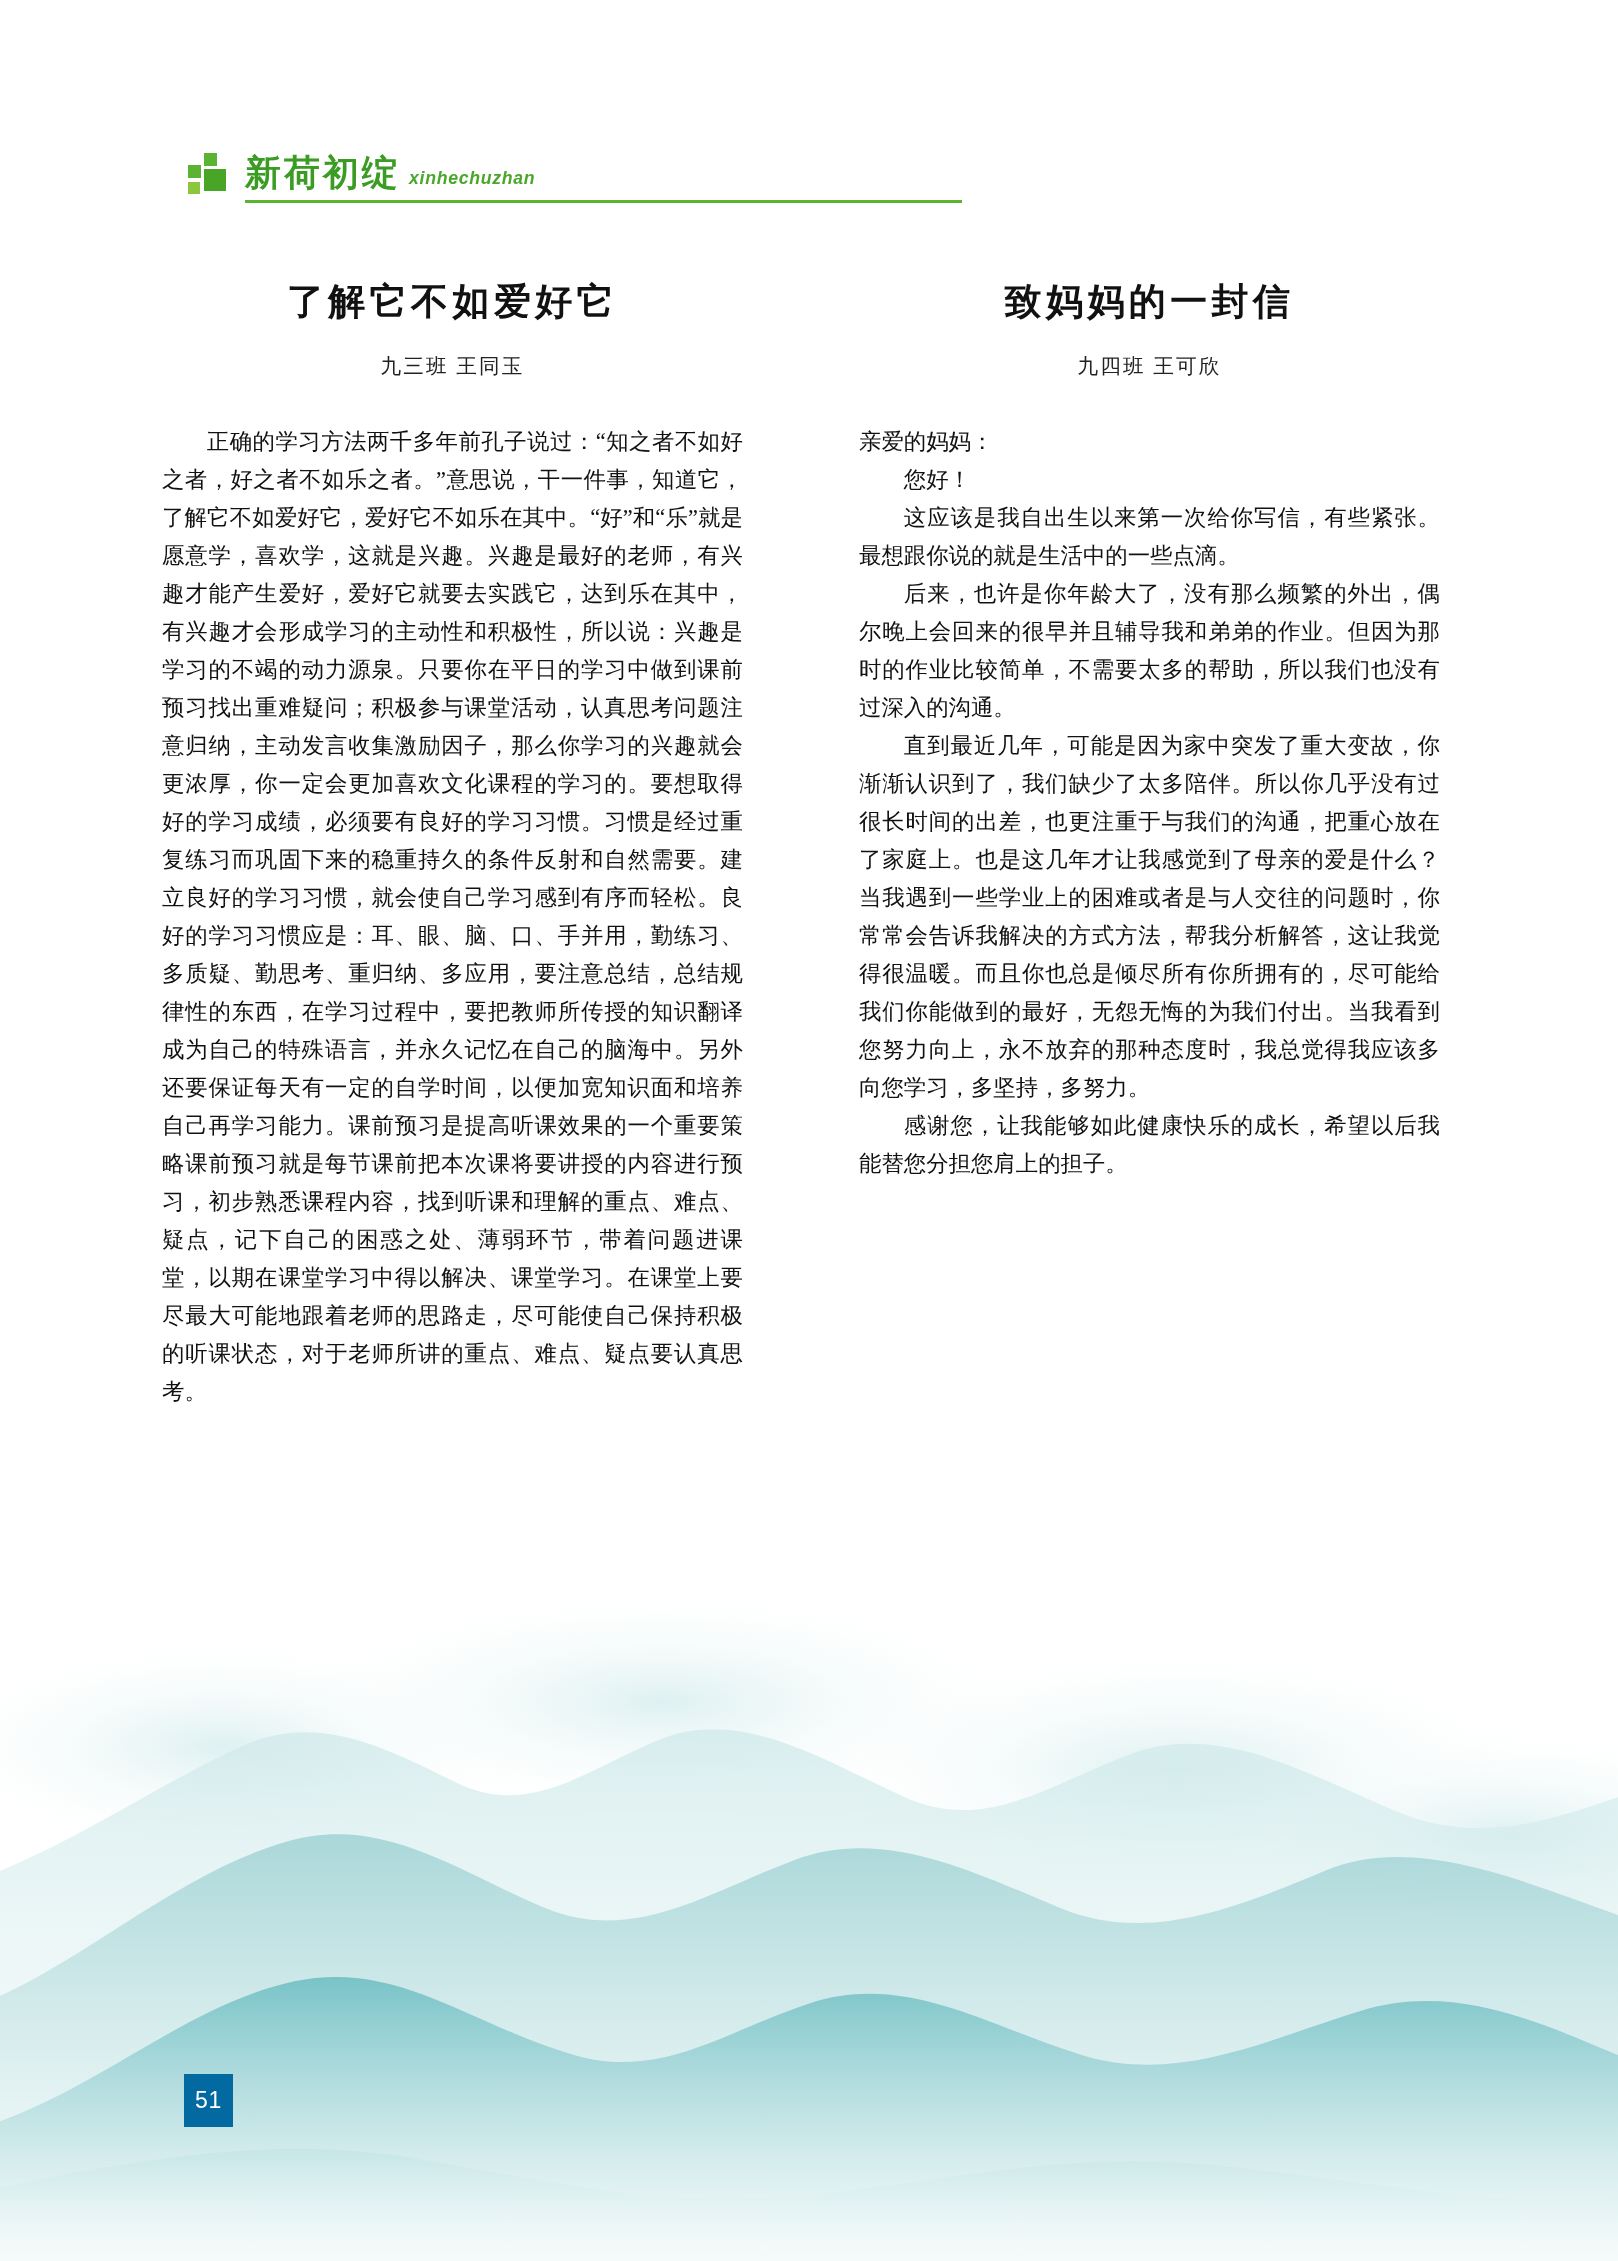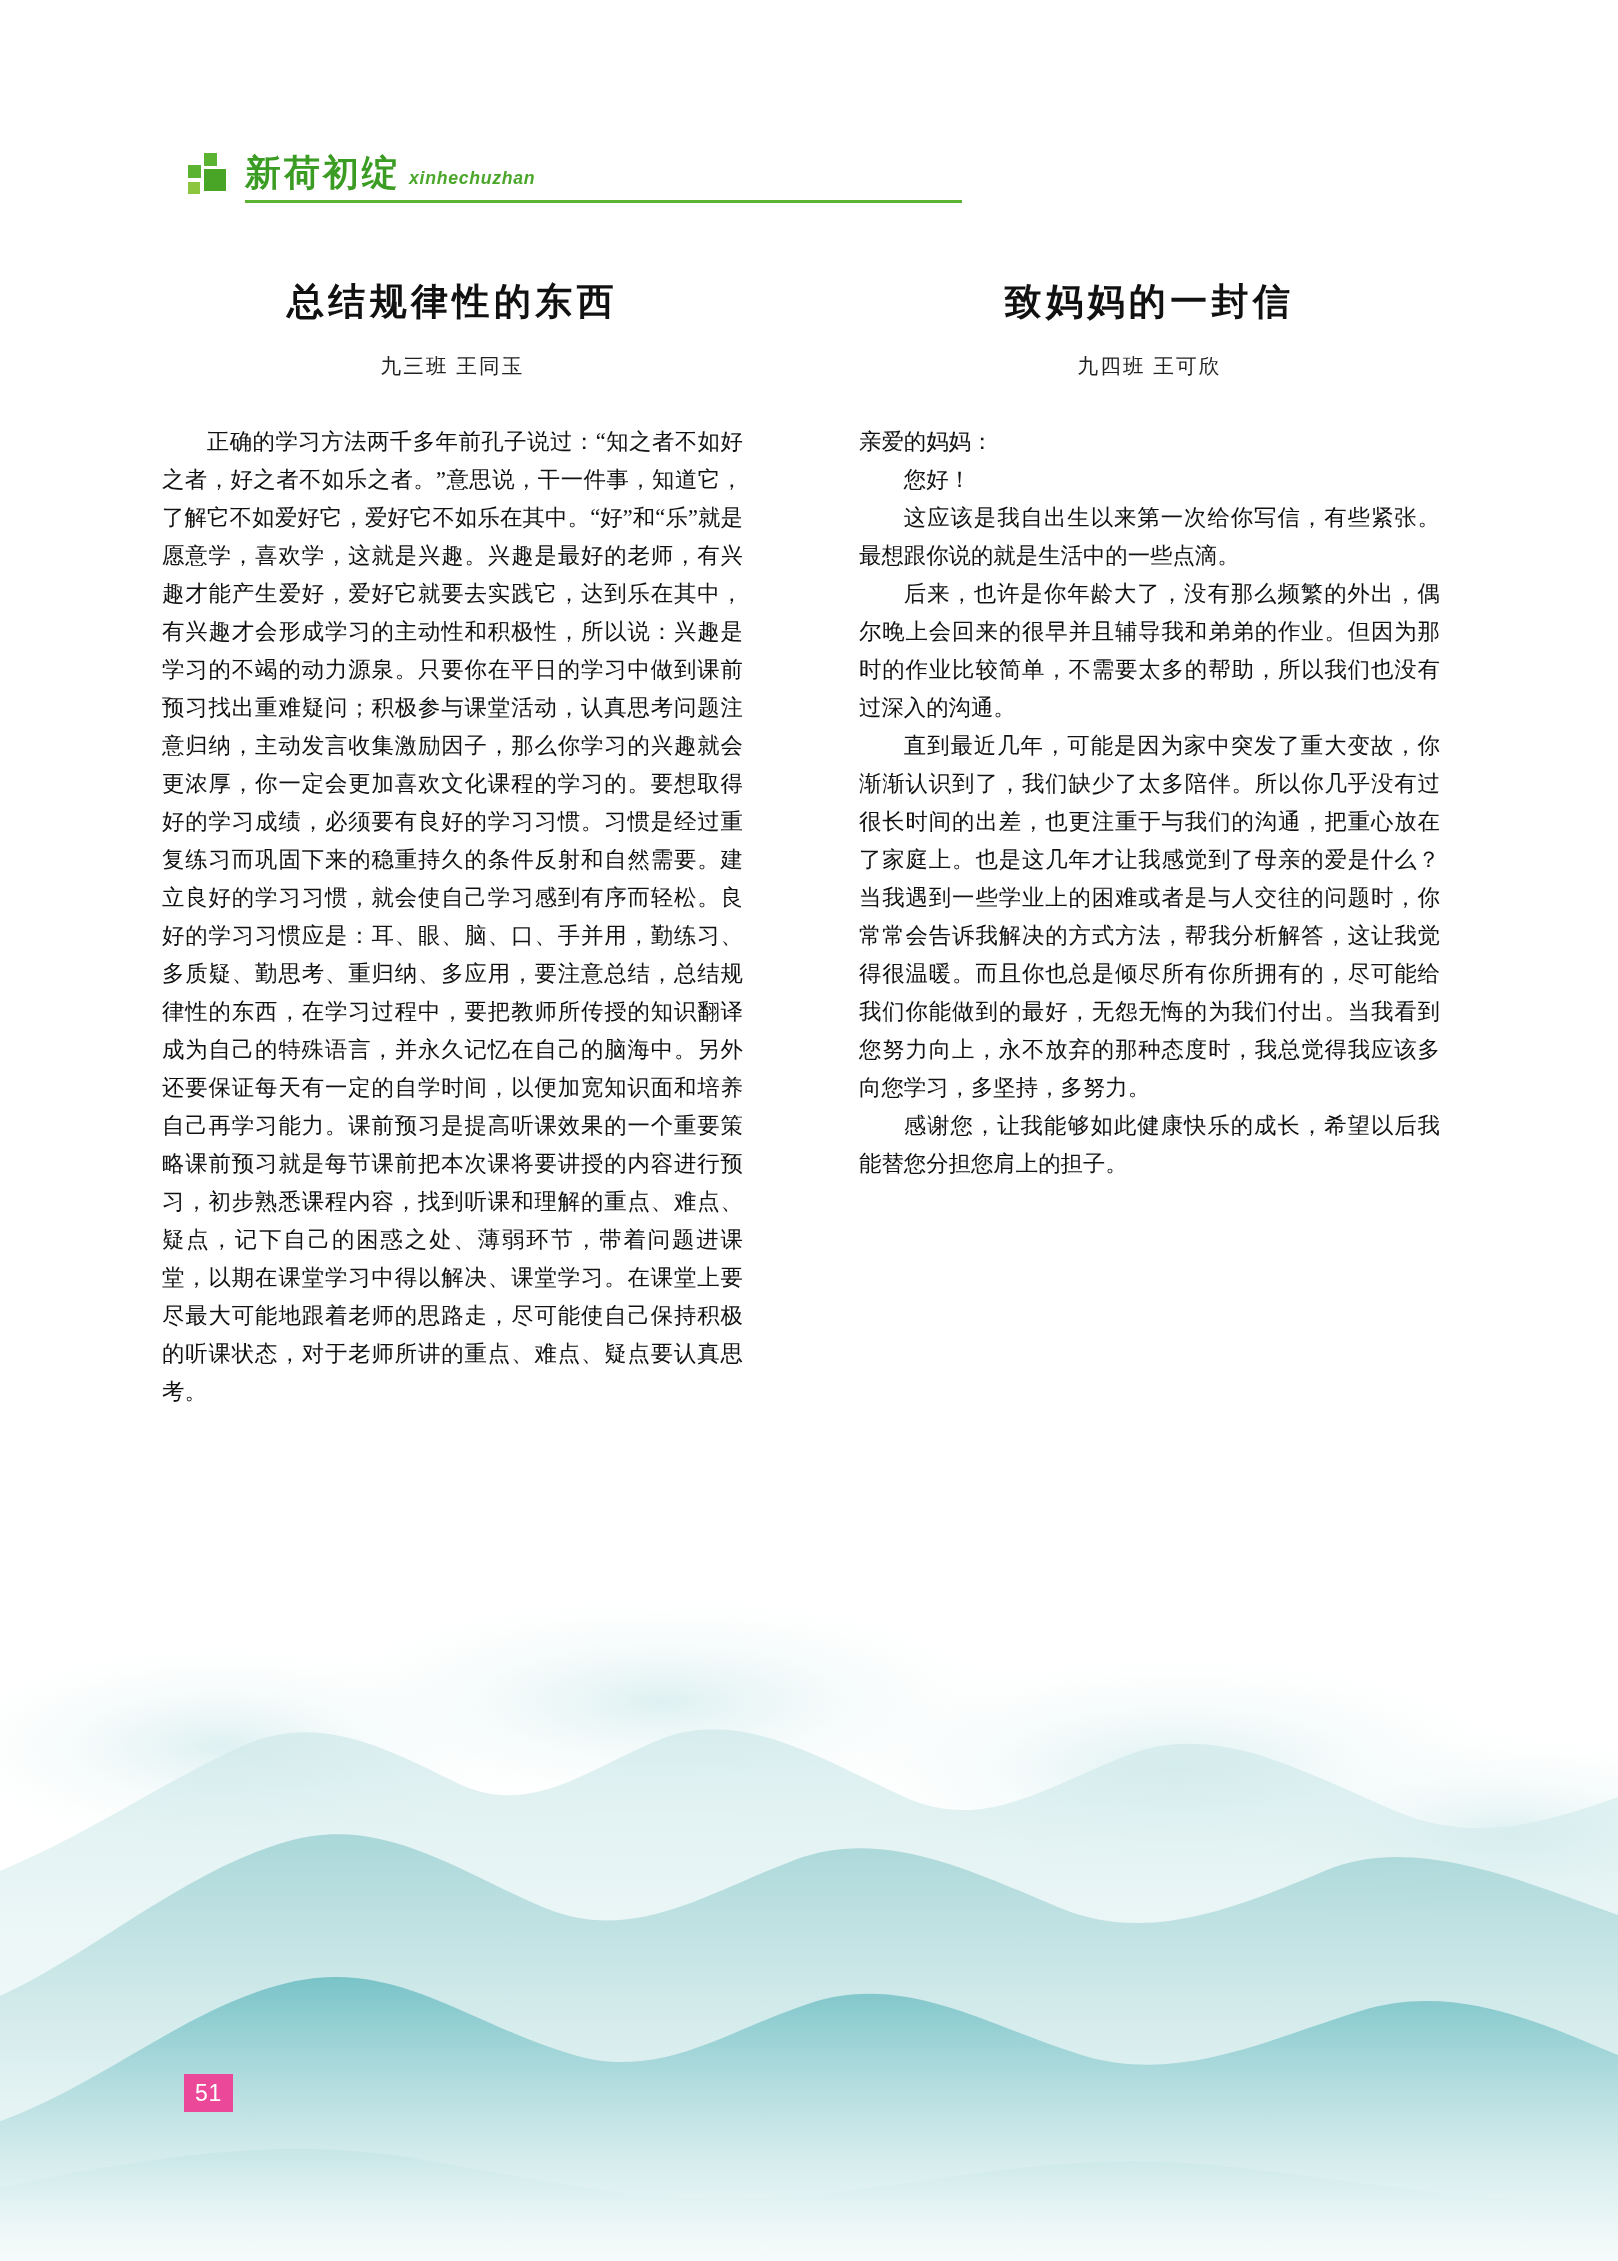--- a/index.html
+++ b/index.html
@@ -130,22 +130,22 @@
     height: 736px;
     pointer-events: none;
   }
 
   
   .pagenum {
     position: absolute;
     left: 184px;
     top: 2074px;
     width: 49px;
-    height: 38px;
-    background: #ec4899;
+    height: 53px;
+    background: #0369a1;
     color: #ffffff;
     font-family: "Liberation Sans", sans-serif;
     font-size: 23px;
     display: flex;
     align-items: center;
     justify-content: center;
     letter-spacing: 0.7px;
   }
 </style>
 </head>
@@ -157,21 +157,21 @@
     <span class="sq b"></span>
     <span class="sq c"></span>
     <span class="sq d"></span>
   </div>
   <div class="header-title">新荷初绽</div>
   <div class="header-pinyin">xinhechuzhan</div>
   <div class="header-rule"></div>
 </div>
 
 <div class="col col-left">
-  <div class="art-title">总结规律性的东西</div>
+  <div class="art-title">了解它不如爱好它</div>
   <div class="art-byline">九三班 王同玉</div>
   <div class="art-body">
     <p>正确的学习方法两千多年前孔子说过：“知之者不如好之者，好之者不如乐之者。”意思说，干一件事，知道它，了解它不如爱好它，爱好它不如乐在其中。“好”和“乐”就是愿意学，喜欢学，这就是兴趣。兴趣是最好的老师，有兴趣才能产生爱好，爱好它就要去实践它，达到乐在其中，有兴趣才会形成学习的主动性和积极性，所以说：兴趣是学习的不竭的动力源泉。只要你在平日的学习中做到课前预习找出重难疑问；积极参与课堂活动，认真思考问题注意归纳，主动发言收集激励因子，那么你学习的兴趣就会更浓厚，你一定会更加喜欢文化课程的学习的。要想取得好的学习成绩，必须要有良好的学习习惯。习惯是经过重复练习而巩固下来的稳重持久的条件反射和自然需要。建立良好的学习习惯，就会使自己学习感到有序而轻松。良好的学习习惯应是：耳、眼、脑、口、手并用，勤练习、多质疑、勤思考、重归纳、多应用，要注意总结，总结规律性的东西，在学习过程中，要把教师所传授的知识翻译成为自己的特殊语言，并永久记忆在自己的脑海中。另外还要保证每天有一定的自学时间，以便加宽知识面和培养自己再学习能力。课前预习是提高听课效果的一个重要策略课前预习就是每节课前把本次课将要讲授的内容进行预习，初步熟悉课程内容，找到听课和理解的重点、难点、疑点，记下自己的困惑之处、薄弱环节，带着问题进课堂，以期在课堂学习中得以解决、课堂学习。在课堂上要尽最大可能地跟着老师的思路走，尽可能使自己保持积极的听课状态，对于老师所讲的重点、难点、疑点要认真思考。</p>
   </div>
 </div>
 
 <div class="col col-right">
   <div class="art-title">致妈妈的一封信</div>
   <div class="art-byline">九四班 王可欣</div>
   <div class="art-body">

